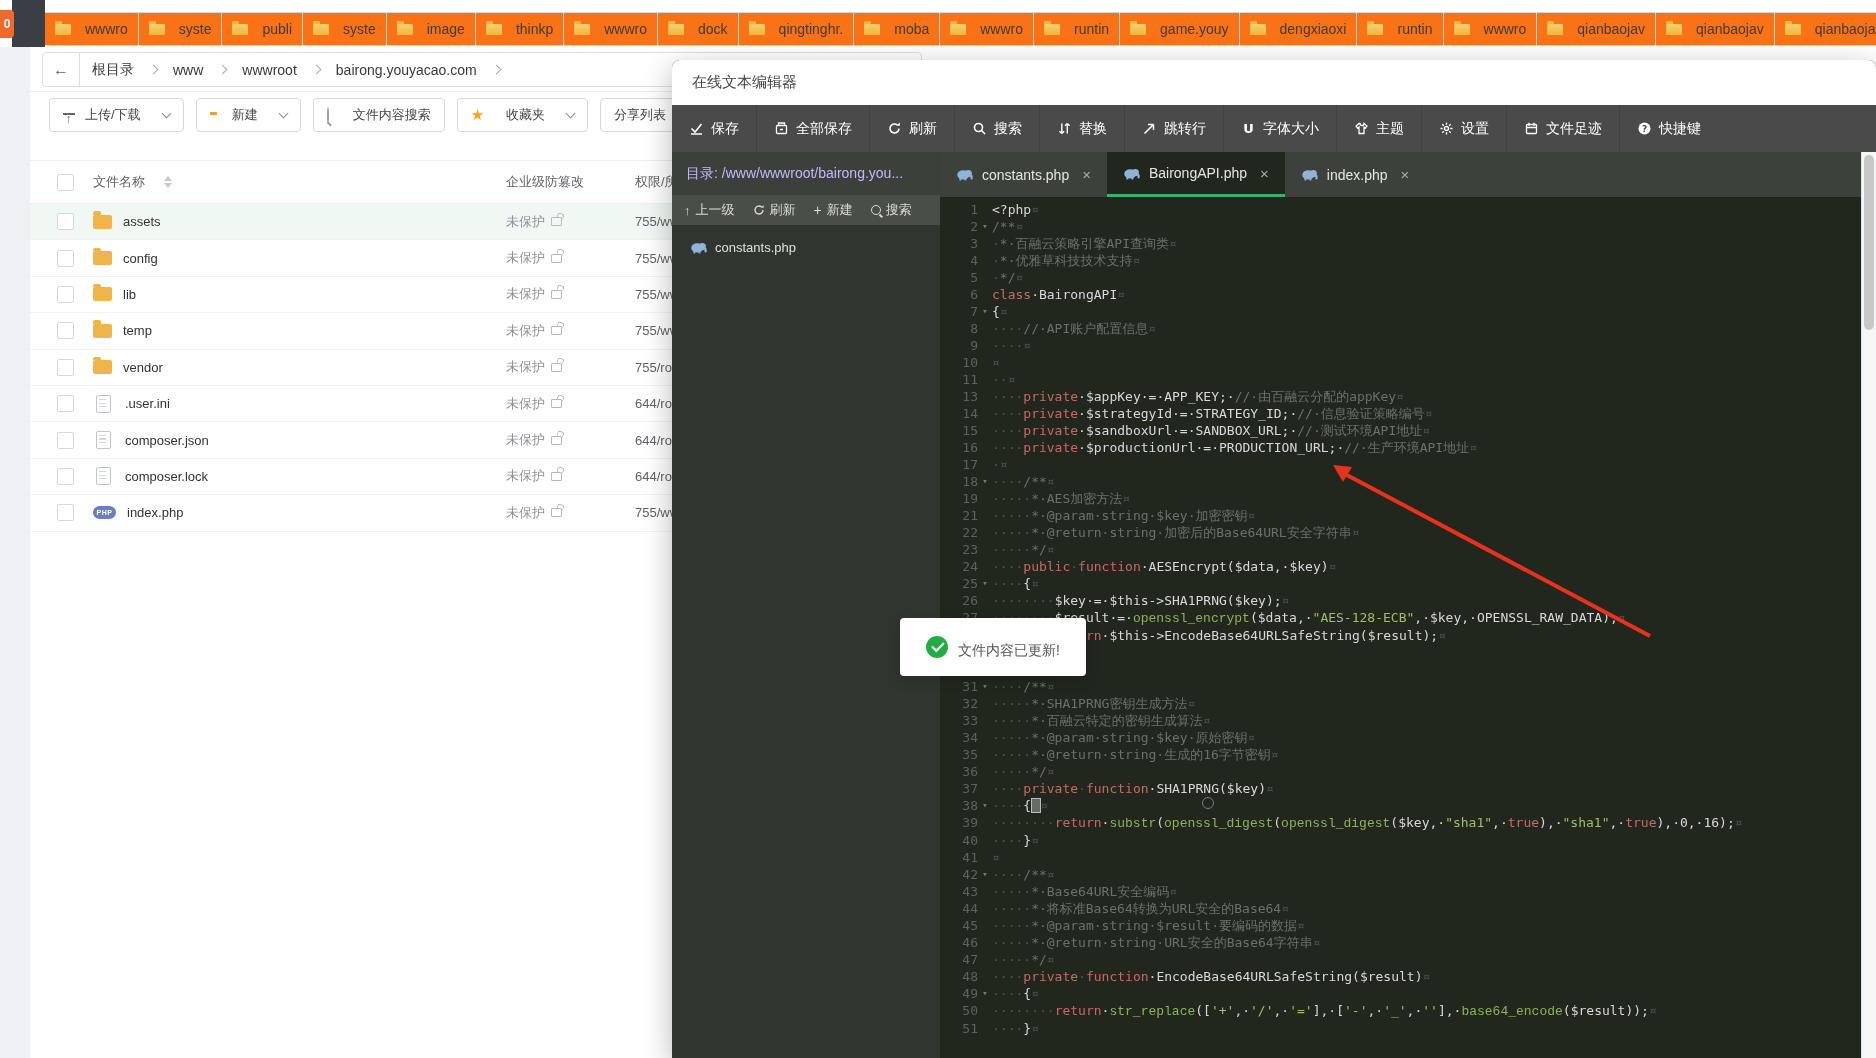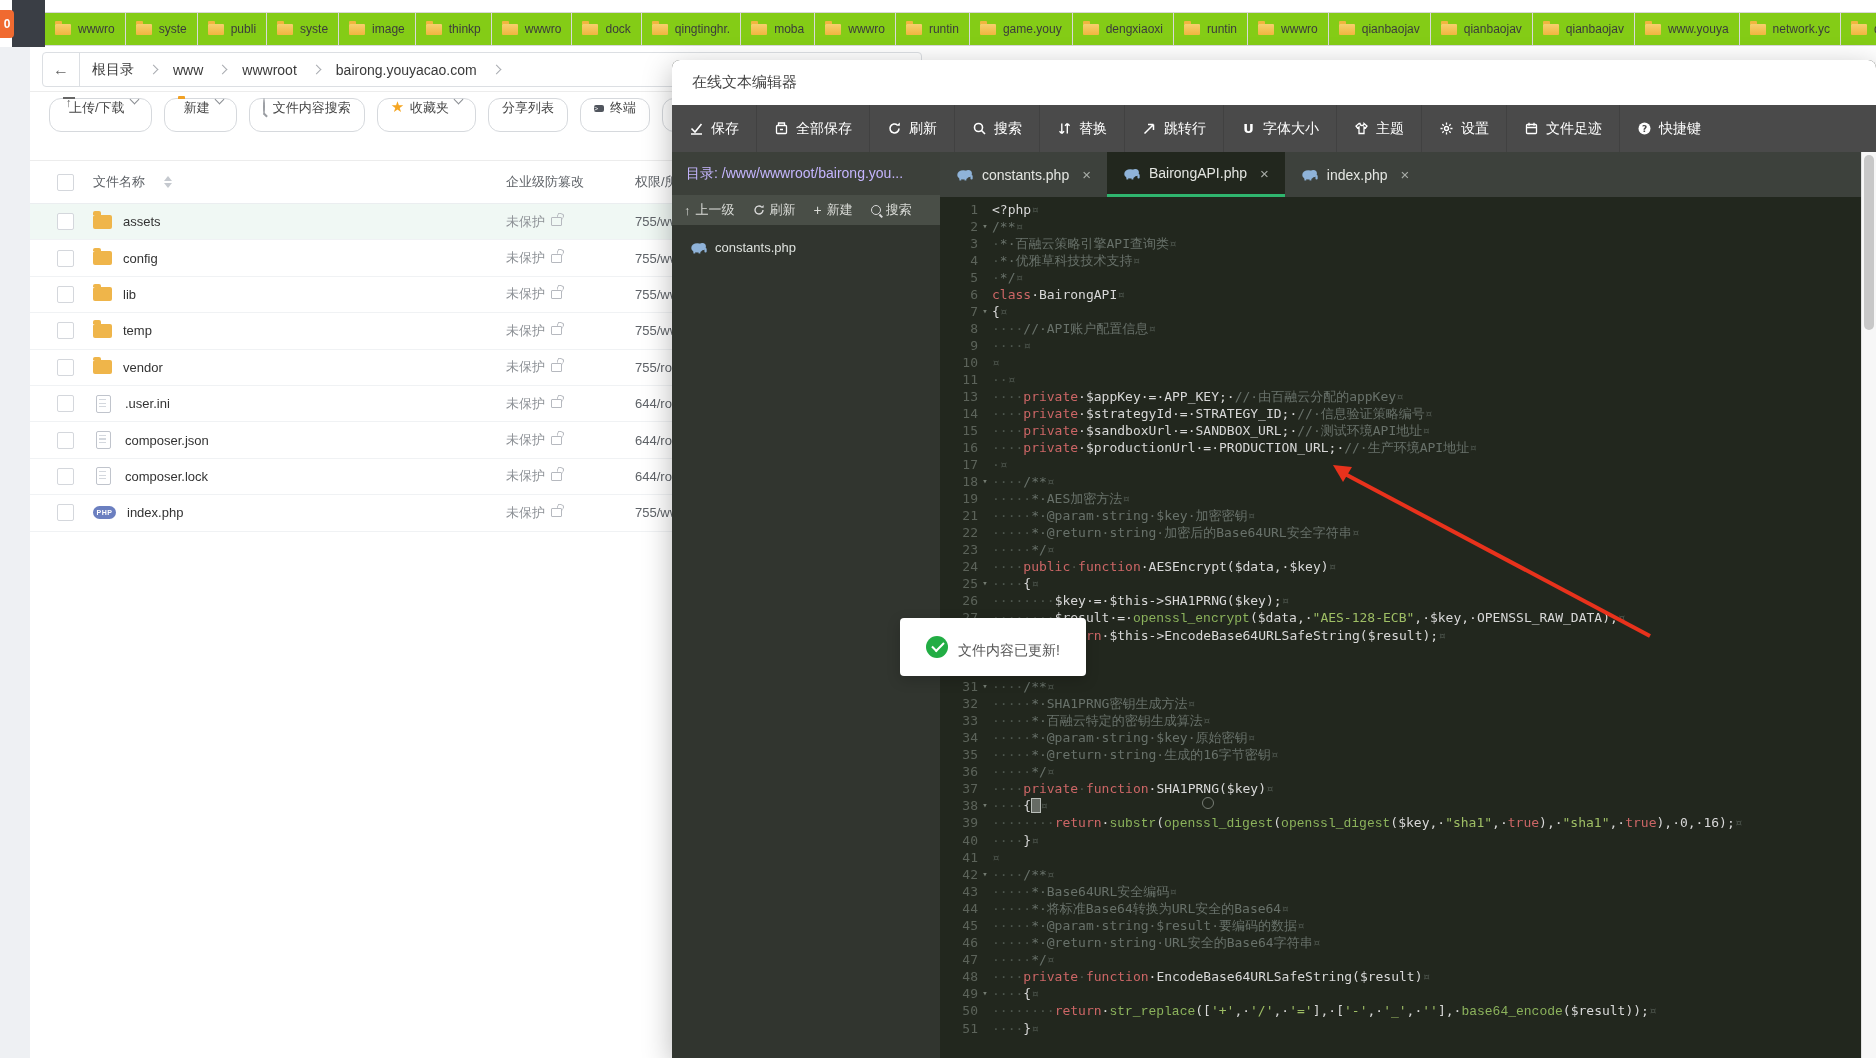--- a/index.html
+++ b/index.html
@@ -8,39 +8,39 @@
   .abs{position:absolute;}
 
   
   .edge-dark{left:12px;top:0;width:33px;height:47px;background:#3a3e45;}
   .edge-badge{left:0;top:10px;width:14px;height:28px;background:#f06a30;border-radius:0 4px 4px 0;
               color:#fff;font-size:12px;font-weight:bold;display:flex;align-items:center;justify-content:center;z-index:2;}
   .left-strip{left:0;top:47px;width:30px;height:1011px;background:#eef0f3;}
 
   
   .bookmarks{left:45px;top:12px;right:0;height:34px;display:flex;overflow:hidden;}
-  .bm{height:32px;border:1px solid #d9d9d9;margin-left:-1px;background:#84cc16;display:flex;align-items:center;
-      gap:7px;padding:0 10px;font-size:12px;color:#3c3c3c;white-space:nowrap;flex:none;}
+  .bm{height:32px;border:1px solid #d9d9d9;margin-left:-1px;background:#f97316;display:flex;align-items:center;
+      gap:14px;padding:0 10px;font-size:14px;color:#3c3c3c;white-space:nowrap;flex:none;}
   .fold-ico{width:16px;height:11px;background:linear-gradient(#f7cf6d,#f0b63f);border-radius:1px;position:relative;flex:none;}
   .fold-ico::before{content:'';position:absolute;left:0;top:-3px;width:7px;height:3px;background:#f0b63f;border-radius:1px 1px 0 0;}
 
   
   .breadcrumb{left:42px;top:52px;width:878px;height:33px;border:1px solid #dcdfe3;border-radius:4px;
               display:flex;align-items:center;background:#fff;font-size:14px;color:#3a3a3a;}
   .bc-back{width:36px;height:33px;border-right:1px solid #dcdfe3;display:flex;align-items:center;justify-content:center;
            color:#666;font-size:16px;cursor:pointer;}
   .bc-item{padding:0 12px;cursor:pointer;}
   .chev{width:6px;height:6px;border-right:1.6px solid #a8abb0;border-bottom:1.6px solid #a8abb0;
         transform:rotate(-45deg);display:inline-block;flex:none;}
   .chev.down{transform:rotate(45deg);margin-top:-3px;border-color:#8a8d92;}
   .fm-divider{left:30px;top:91px;width:910px;height:1px;background:#ececec;}
 
   .fm-toolbar{left:30px;top:98px;width:910px;height:34px;display:flex;gap:12px;padding-left:19px;}
-  .fm-btn{height:32px;border:1px solid #d6d9dd;border-radius:12px;background:#fff;display:flex;align-items:flex-start;
-          gap:6px;padding:0 13px;font-size:13px;color:#454545;white-space:nowrap;cursor:pointer;flex:none;}
+  .fm-btn{height:32px;border:1px solid #d6d9dd;border-radius:4px;background:#fff;display:flex;align-items:center;
+          gap:22px;padding:0 13px;font-size:13px;color:#454545;white-space:nowrap;cursor:pointer;flex:none;}
   .up-ico{width:13px;height:13px;position:relative;color:#666;}
   .up-ico::before{content:'↑';position:absolute;left:2.5px;top:-3px;font-size:12px;}
   .up-ico::after{content:'';position:absolute;left:0;bottom:0;width:12px;height:1.6px;background:#666;}
   .newfold-ico{width:17px;height:12px;background:#f0a125;border-radius:1px;position:relative;}
   .newfold-ico::before{content:'';position:absolute;left:0;top:-3px;width:7px;height:3px;background:#f0a125;border-radius:1px 1px 0 0;}
   .newfold-ico::after{content:'+';position:absolute;left:0;right:0;top:-1px;text-align:center;color:#fff;font-size:11px;font-weight:bold;}
   .mag{width:9px;height:9px;border:1.6px solid #9a9da2;border-radius:50%;position:relative;margin-right:2px;}
   .mag::after{content:'';position:absolute;width:5px;height:1.6px;background:#9a9da2;transform:rotate(45deg);right:-4px;bottom:-2px;}
   .star-ico{color:#f5a623;font-size:15px;line-height:1;}
   .term-ico{width:16px;height:12px;background:#51565e;border-radius:2px;color:#fff;font-size:7px;line-height:12px;

